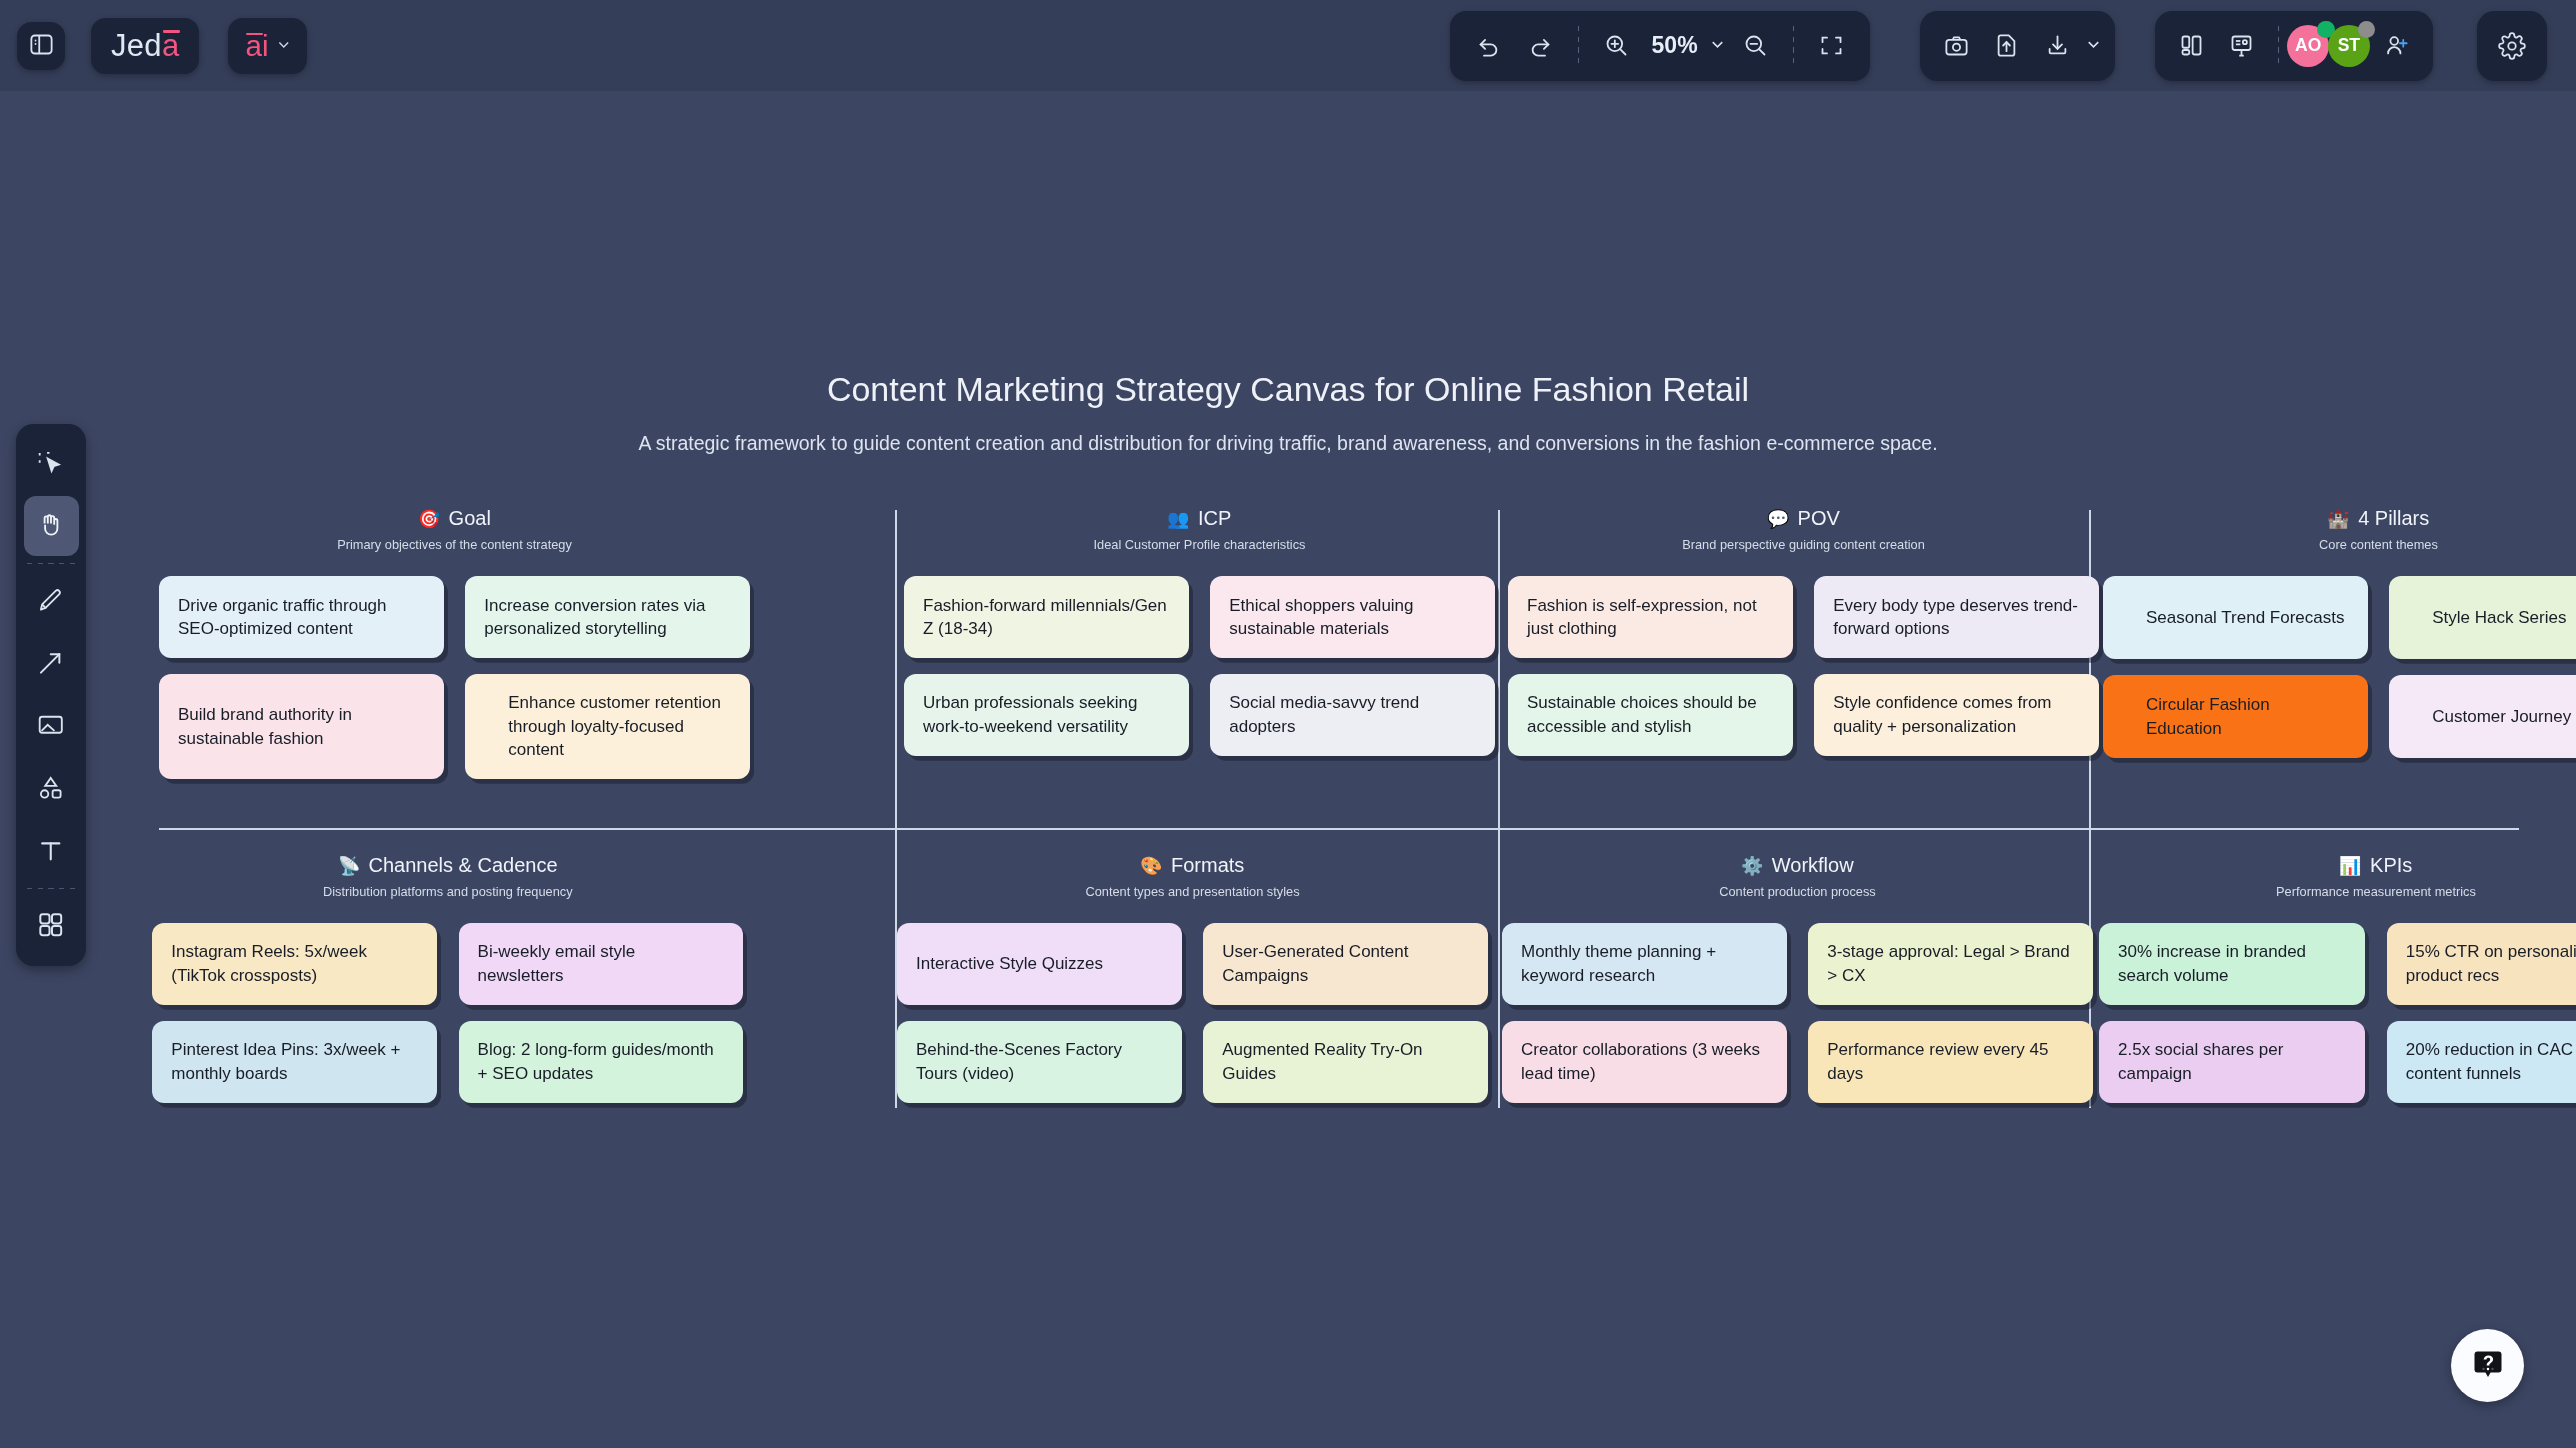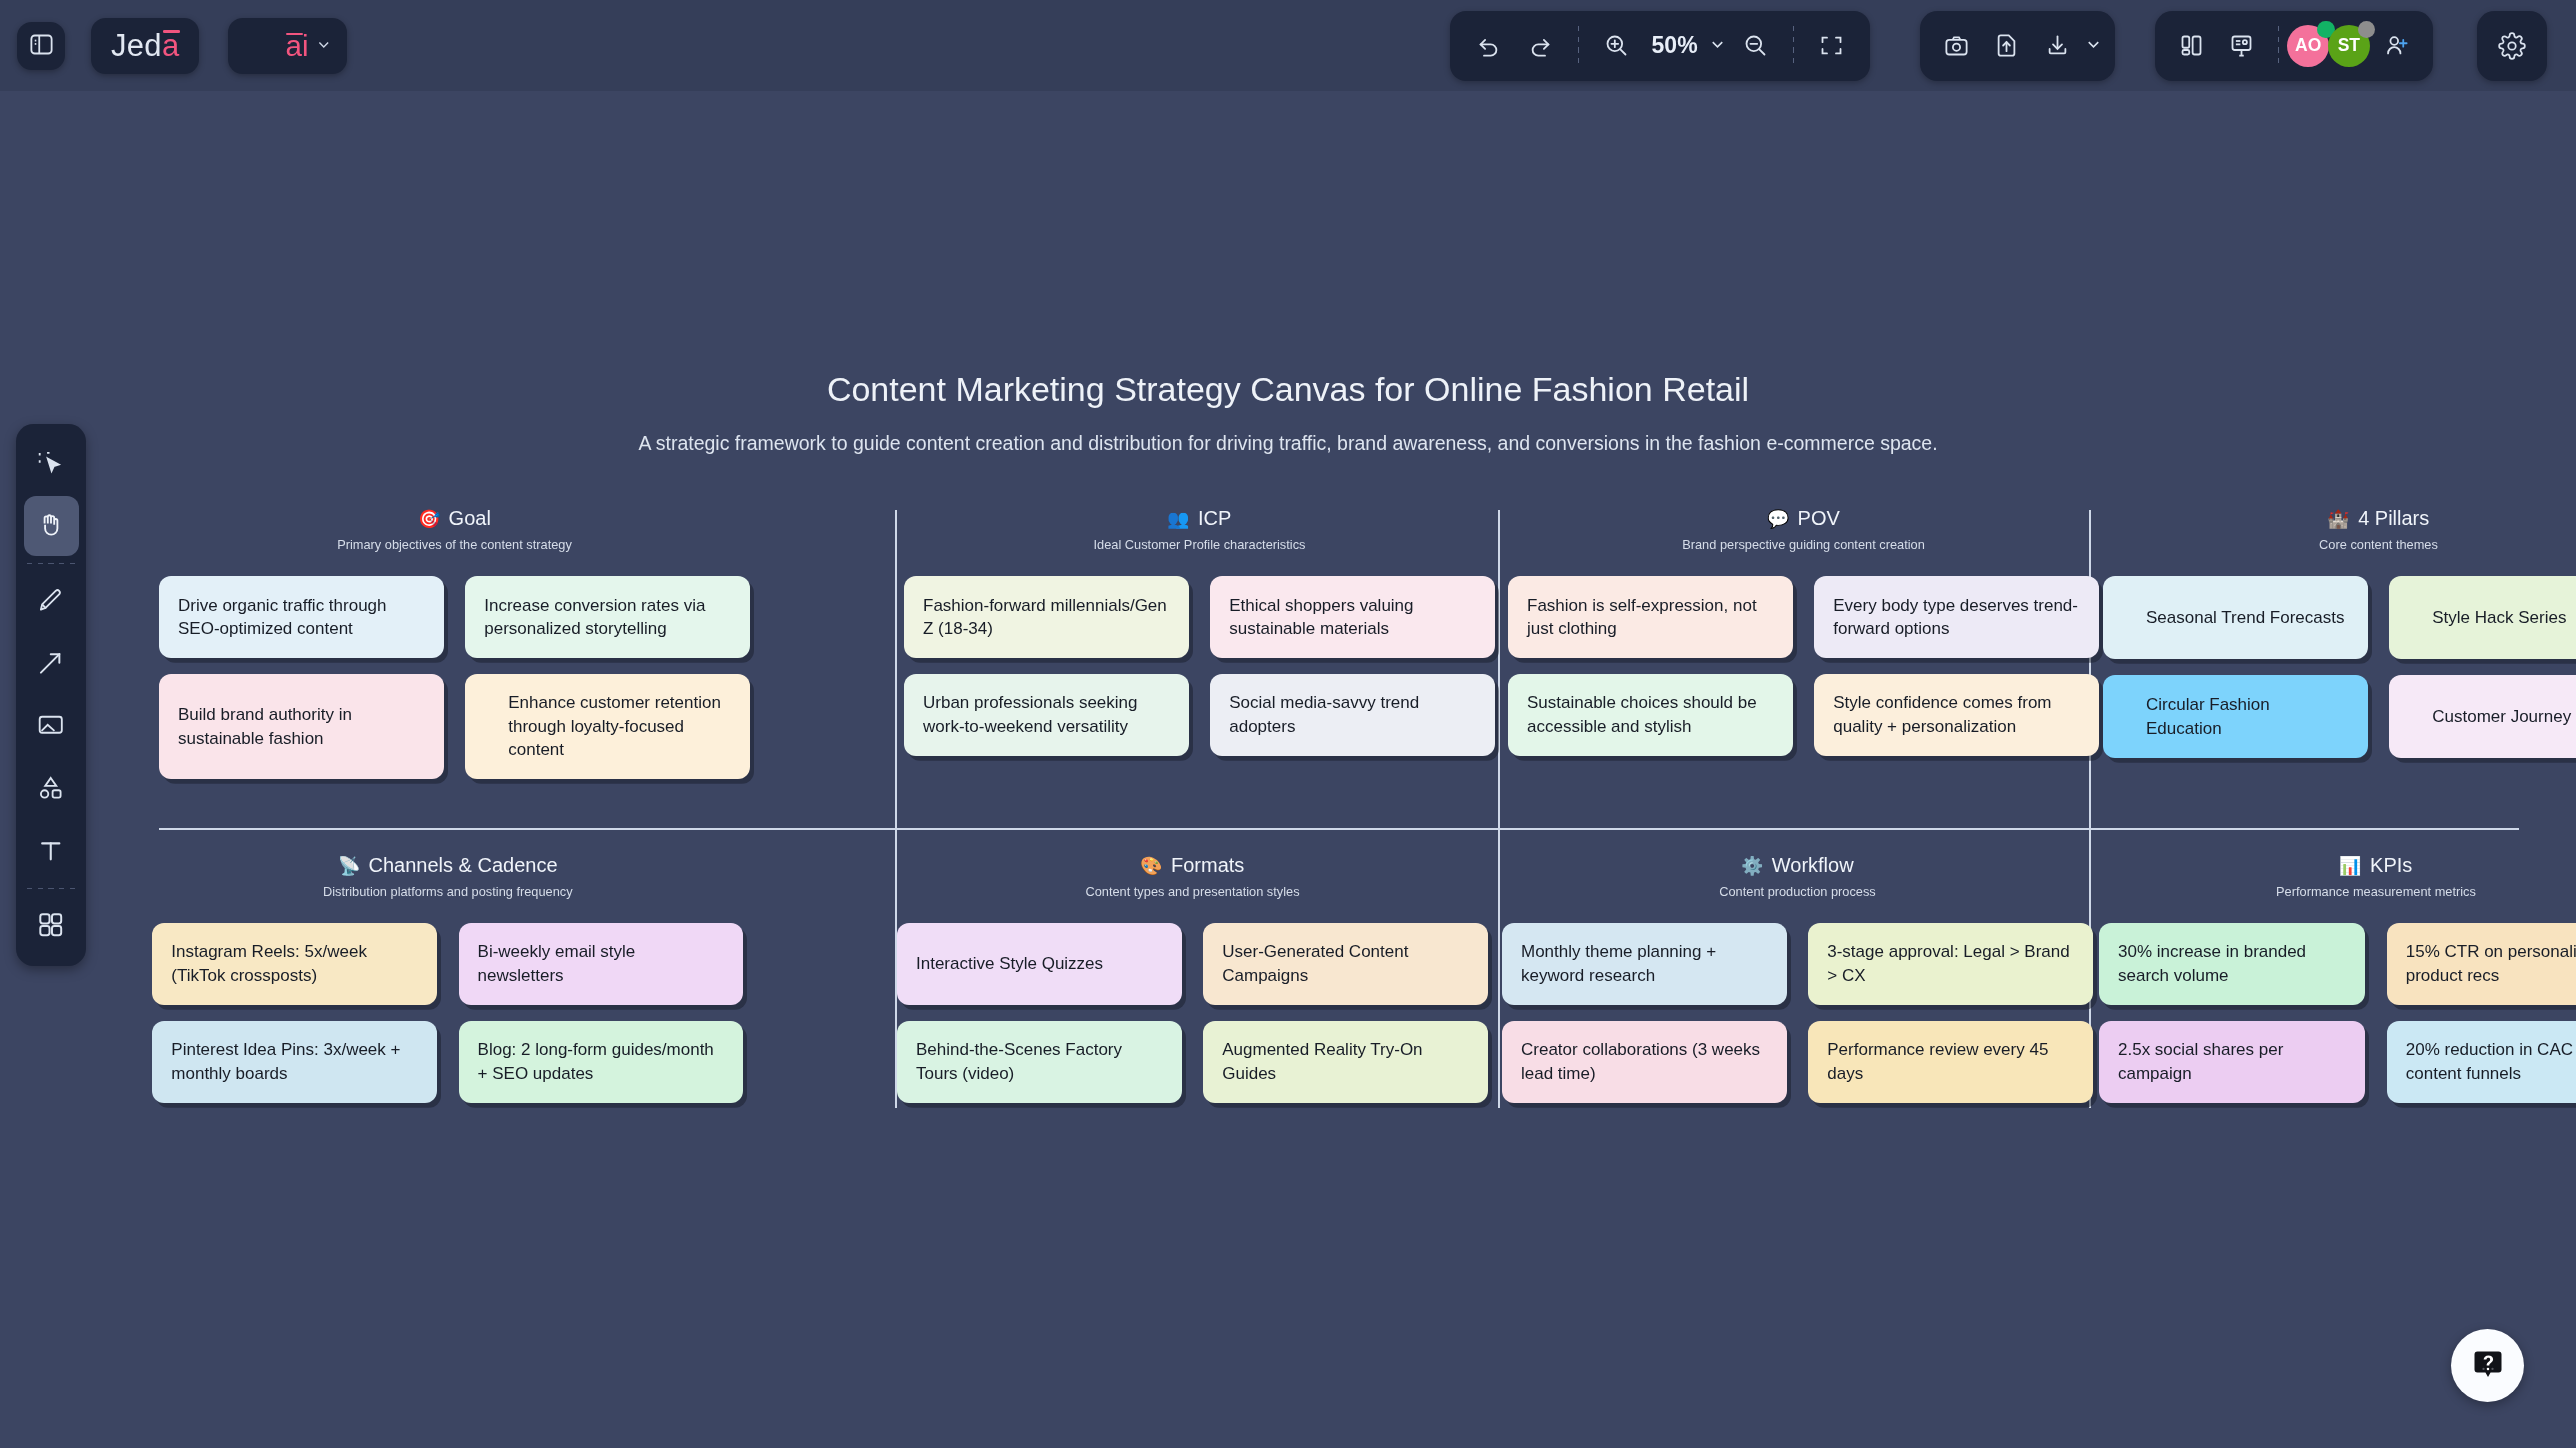--- a/index.html
+++ b/index.html
@@ -49,21 +49,21 @@
   .brand-accent::after {
     content:""; position:absolute; left:1.3px; right:-0.7px; top:2.7px; height:2.7px; background:#f2557f; border-radius:1.3px;
   }
   .ai-pill {
     position: absolute; left: 228px; top: 17.5px;
     height: 56px; padding: 0 14.8px 0 17.5px;
     background: #1b2338; border-radius: 14.8px;
     display: flex; align-items: center; gap: 6.7px;
     box-shadow: 0 2px 6.7px rgba(0,0,0,.3);
   }
-  .ai-text { font-size: 29.5px; color: #f2557f; position: relative; margin-left: 40px; }
+  .ai-text { font-size: 29.5px; color: #f2557f; position: relative; }
   .ai-text::after {
     content:""; position:absolute; left:0px; width:17.5px; top:4px; height:2.7px; background:#f2557f; border-radius:1.3px;
   }
   .chev { color:#cfd7e6; }
 
   .zoom-group {
     position: absolute; left: 1450px; top: 10.7px;
     height: 70px; padding: 0 14.8px; gap: 4px; border-radius: 16px;
   }
   .vdash {
@@ -448,21 +448,21 @@
       <div class="q-head">
         <div class="q-title">
           <span class="q-emoji">🏰</span>
           <span>4 Pillars</span>
         </div>
         <div class="q-sub">Core content themes</div>
       </div>
       <div class="cards">
         <div class="card tall" style="background:#dff0f6">Seasonal Trend Forecasts</div>
         <div class="card tall" style="background:#e6f3d9">Style Hack Series</div>
-        <div class="card tall" style="background:#7dd3fc">Circular Fashion Education</div>
+        <div class="card tall" style="background:#f97316">Circular Fashion Education</div>
         <div class="card tall" style="background:#f6e9f7">Customer Journey Stories</div>
       </div>
     </div>
 
     <div class="quad" style="left:-6.7px;  top:344px;">
       <div class="q-head">
         <div class="q-title">
           <span class="q-emoji">📡</span>
           <span>Channels &amp; Cadence</span>
         </div>

